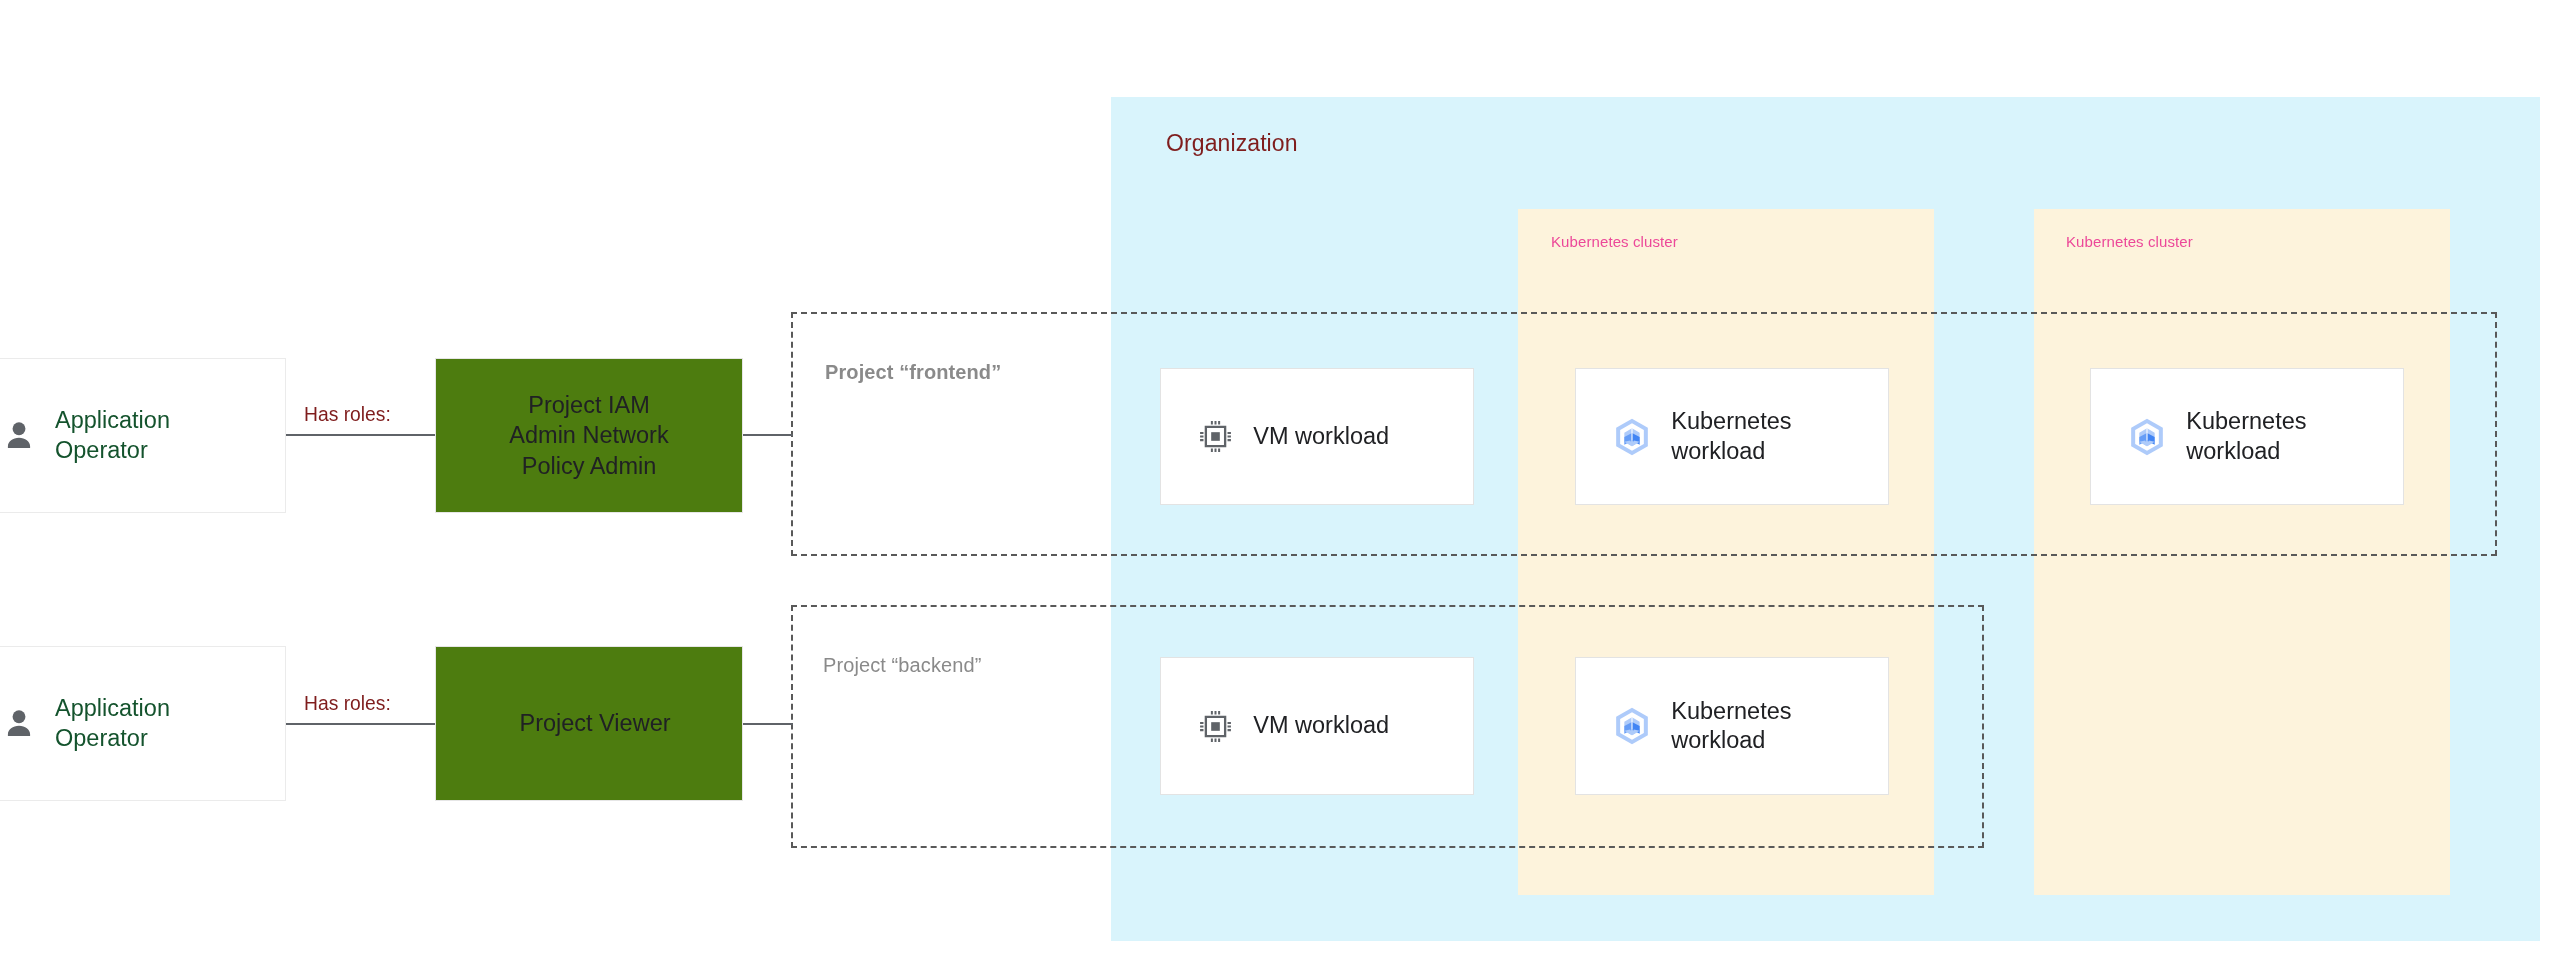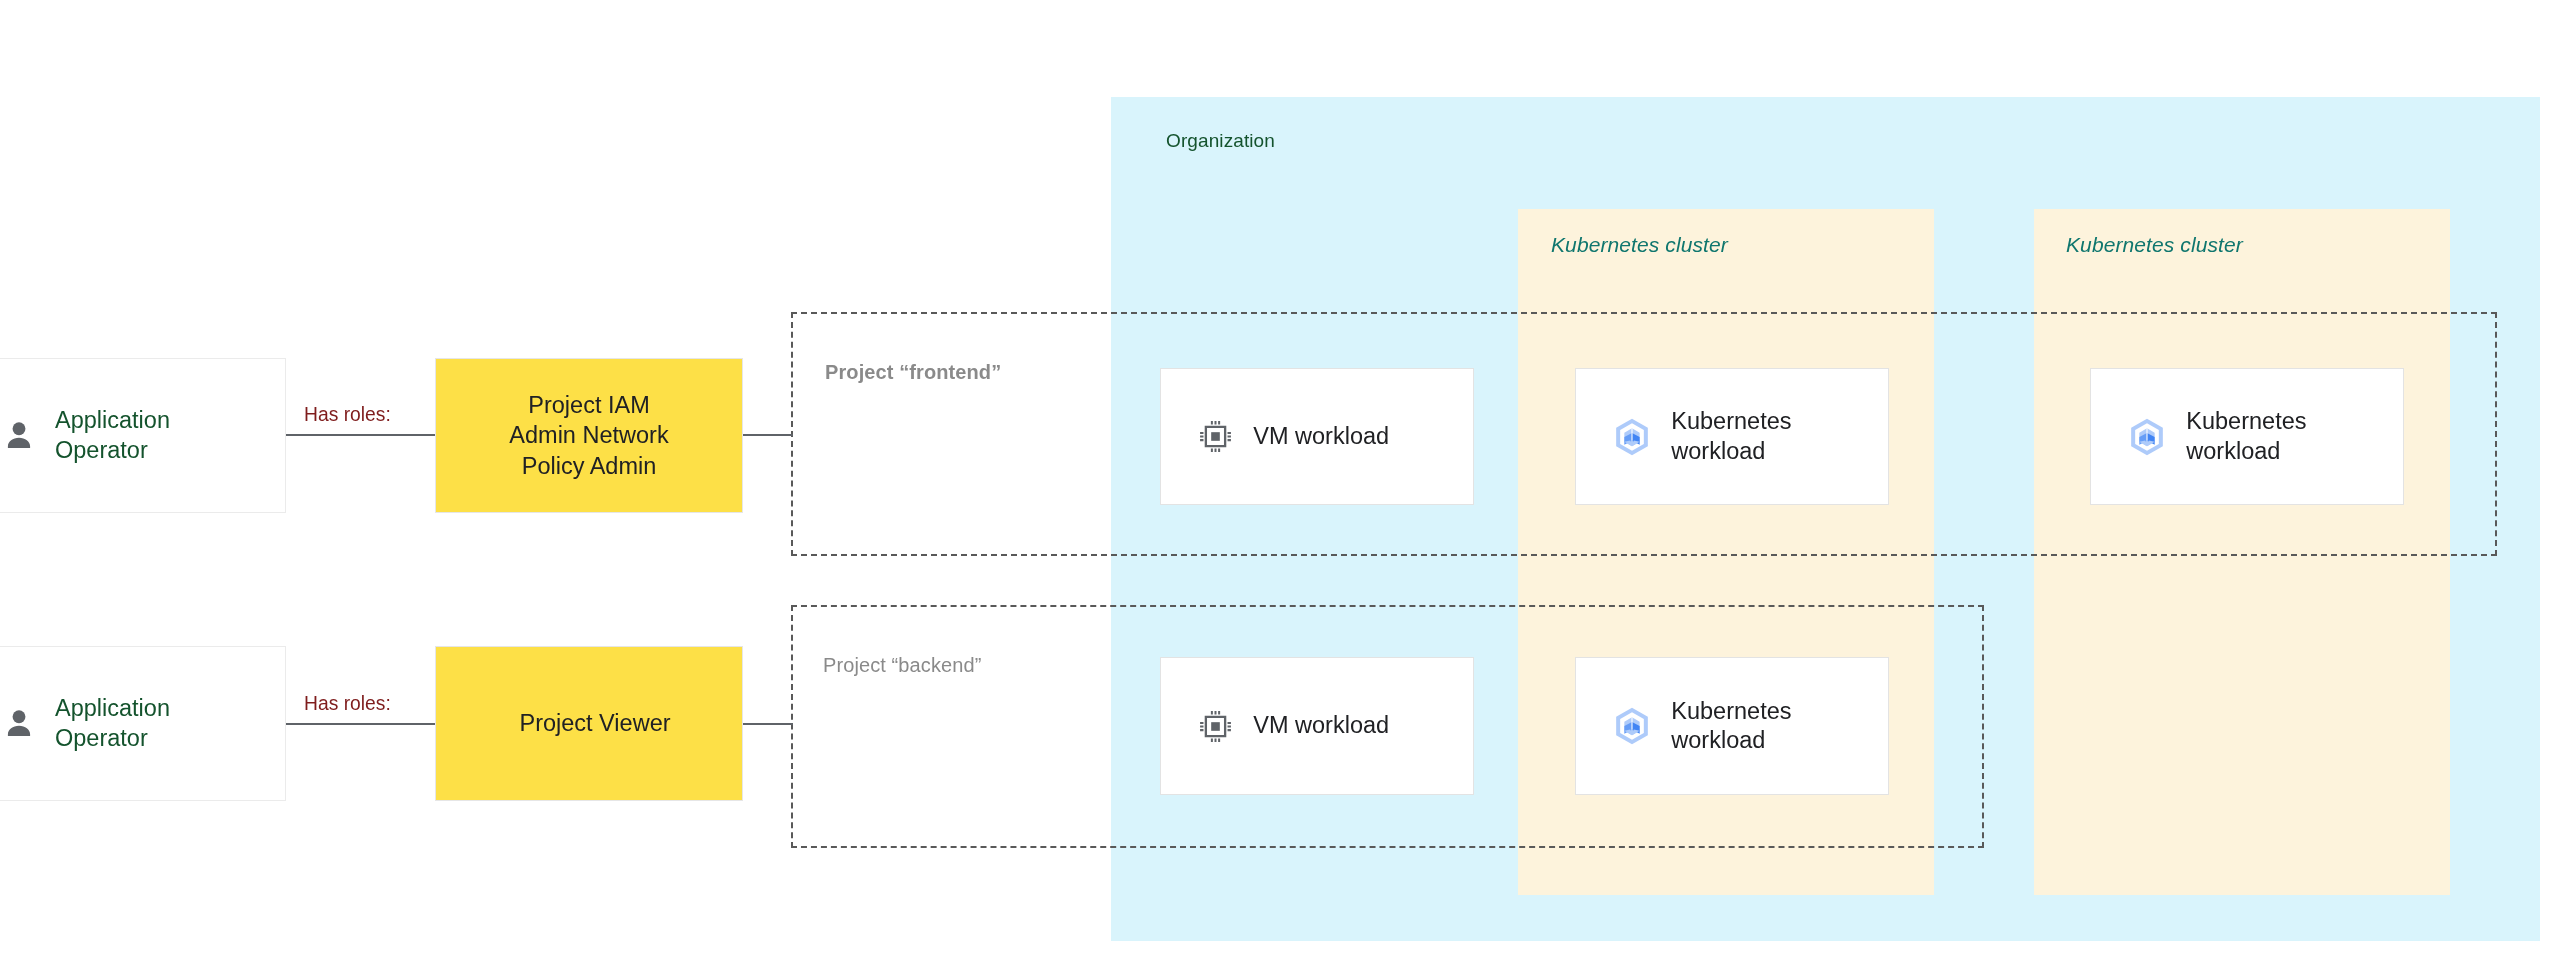--- a/index.html
+++ b/index.html
@@ -9,33 +9,33 @@
   }
   .canvas{position:absolute;inset:0;}
 
   
   .org{
     position:absolute;left:1111px;top:97px;width:1429px;height:844px;
     background:#d9f4fc;
   }
   .org-label{
     position:absolute;left:1166px;top:130px;
-    font-size:19px;color:#14532d;letter-spacing:0.1px;
+    font-size:23px;color:#7f1d1d;letter-spacing:0.1px;
   }
 
   
   .cluster{
     position:absolute;top:209px;width:416px;height:686px;
     background:#fdf3dc;
   }
   .cluster-1{left:1518px;}
   .cluster-2{left:2034px;}
   .cluster-label{
     position:absolute;top:233px;
-    font-size:21px;color:#0f766e;letter-spacing:0.1px;font-style:italic;
+    font-size:15px;color:#ec4899;letter-spacing:0.1px;
   }
   .cluster-label-1{left:1551px;}
   .cluster-label-2{left:2066px;}
 
   
   .project{
     position:absolute;left:791px;
     border:2.1px dashed #595959;
     box-sizing:border-box;
   }
@@ -66,21 +66,21 @@
   .actor{
     position:absolute;background:#ffffff;border:1.4px solid #ebebeb;
     box-sizing:border-box;display:flex;align-items:center;
   }
   .actor-inner{display:flex;align-items:center;gap:18px;padding-left:32px;}
   .actor-label{font-size:23.5px;color:#14532d;line-height:1.26;white-space:pre-line;}
   .actor-1{left:-32px;top:358px;width:318px;height:155px;}
   .actor-2{left:-32px;top:646px;width:318px;height:155px;}
 
   .role{
-    position:absolute;background:#fde047;border:1.4px solid #e6e6e6;
+    position:absolute;background:#4d7c0f;border:1.4px solid #e6e6e6;
     box-sizing:border-box;display:flex;align-items:center;justify-content:center;
     text-align:center;
   }
   .role-label{font-size:23.5px;color:#202124;line-height:1.28;white-space:pre-line;}
   .role-1{left:435px;top:358px;width:308px;height:155px;}
   .role-2{left:435px;top:646px;width:308px;height:155px;padding-left:12px;}
 
   
   .line{position:absolute;height:2.1px;background:#5f6368;}
   .ln-a1{left:285px;top:434px;width:152px;}

